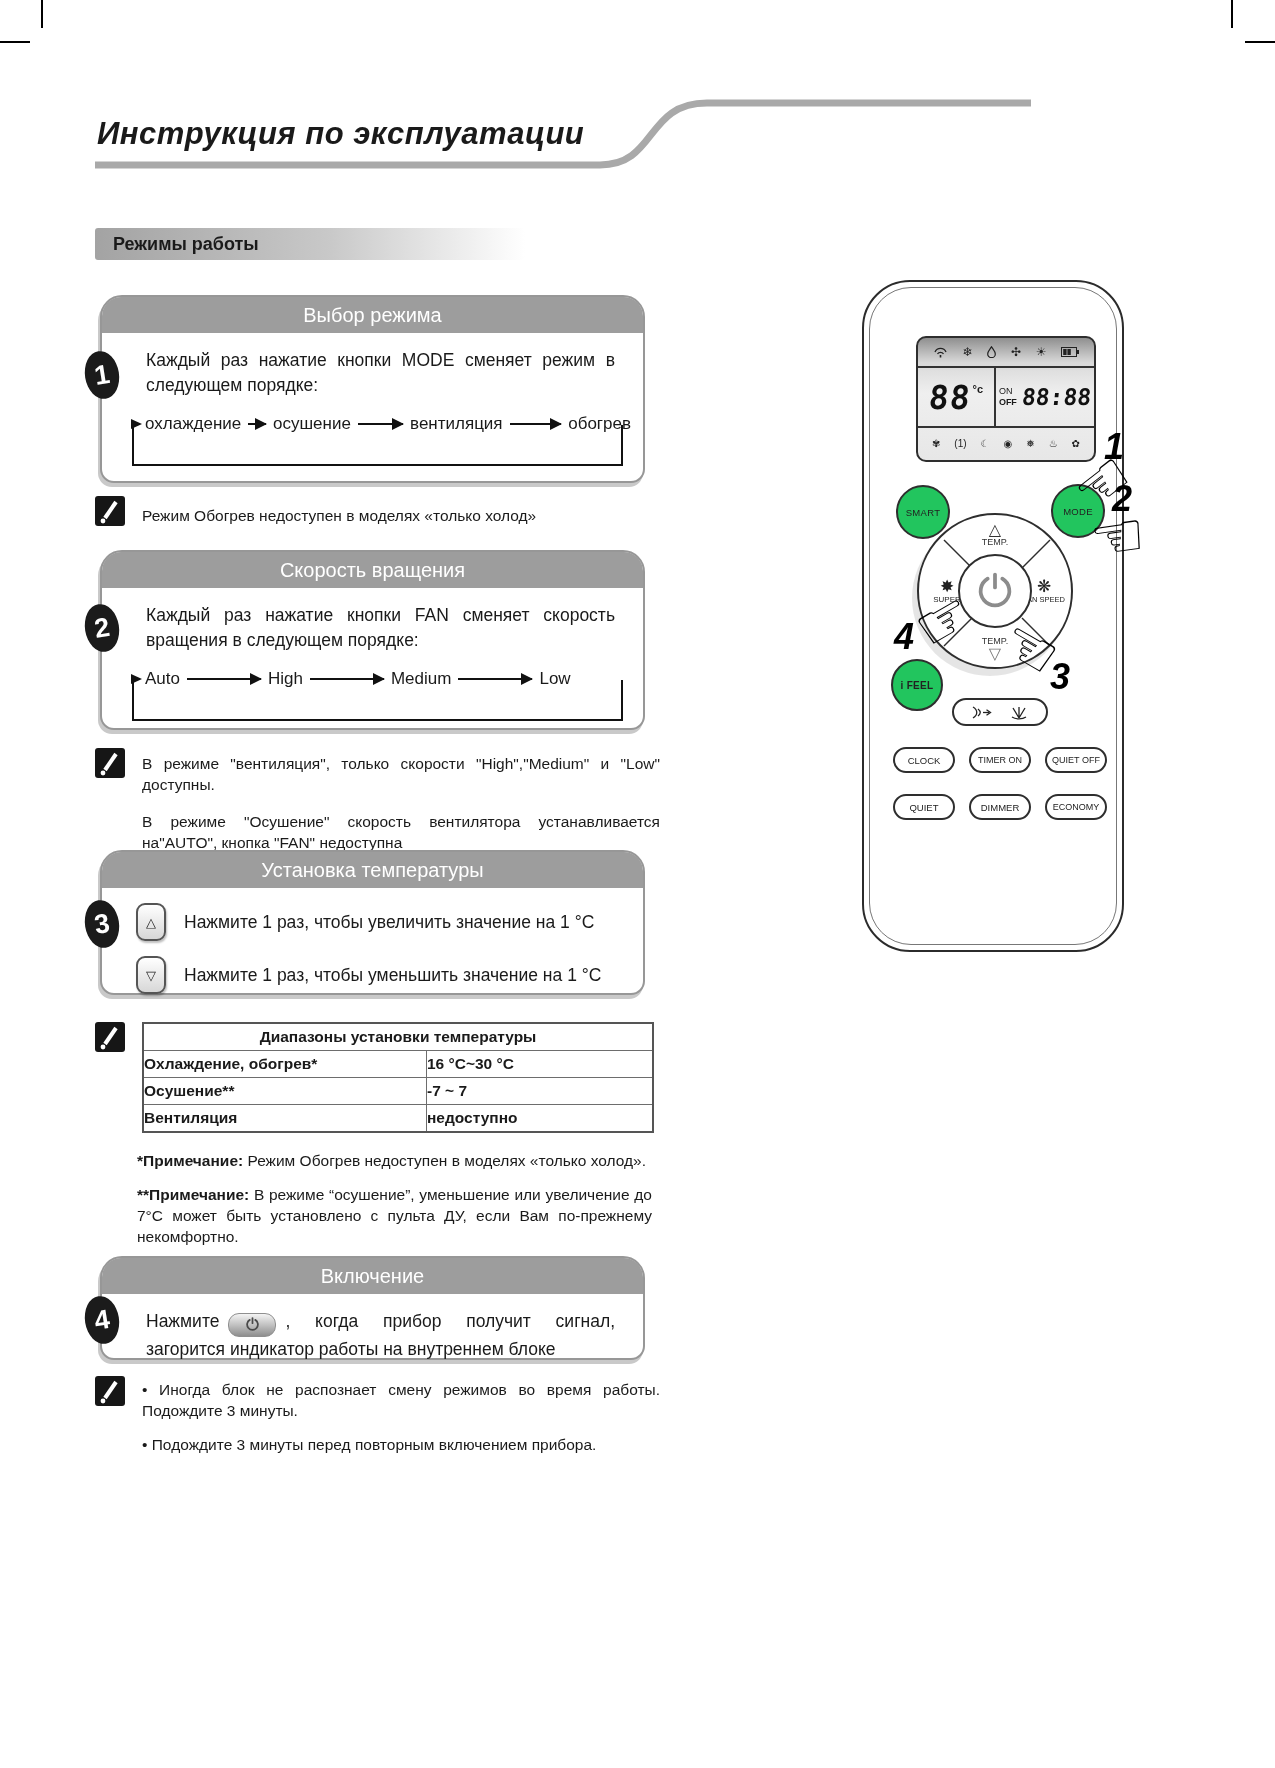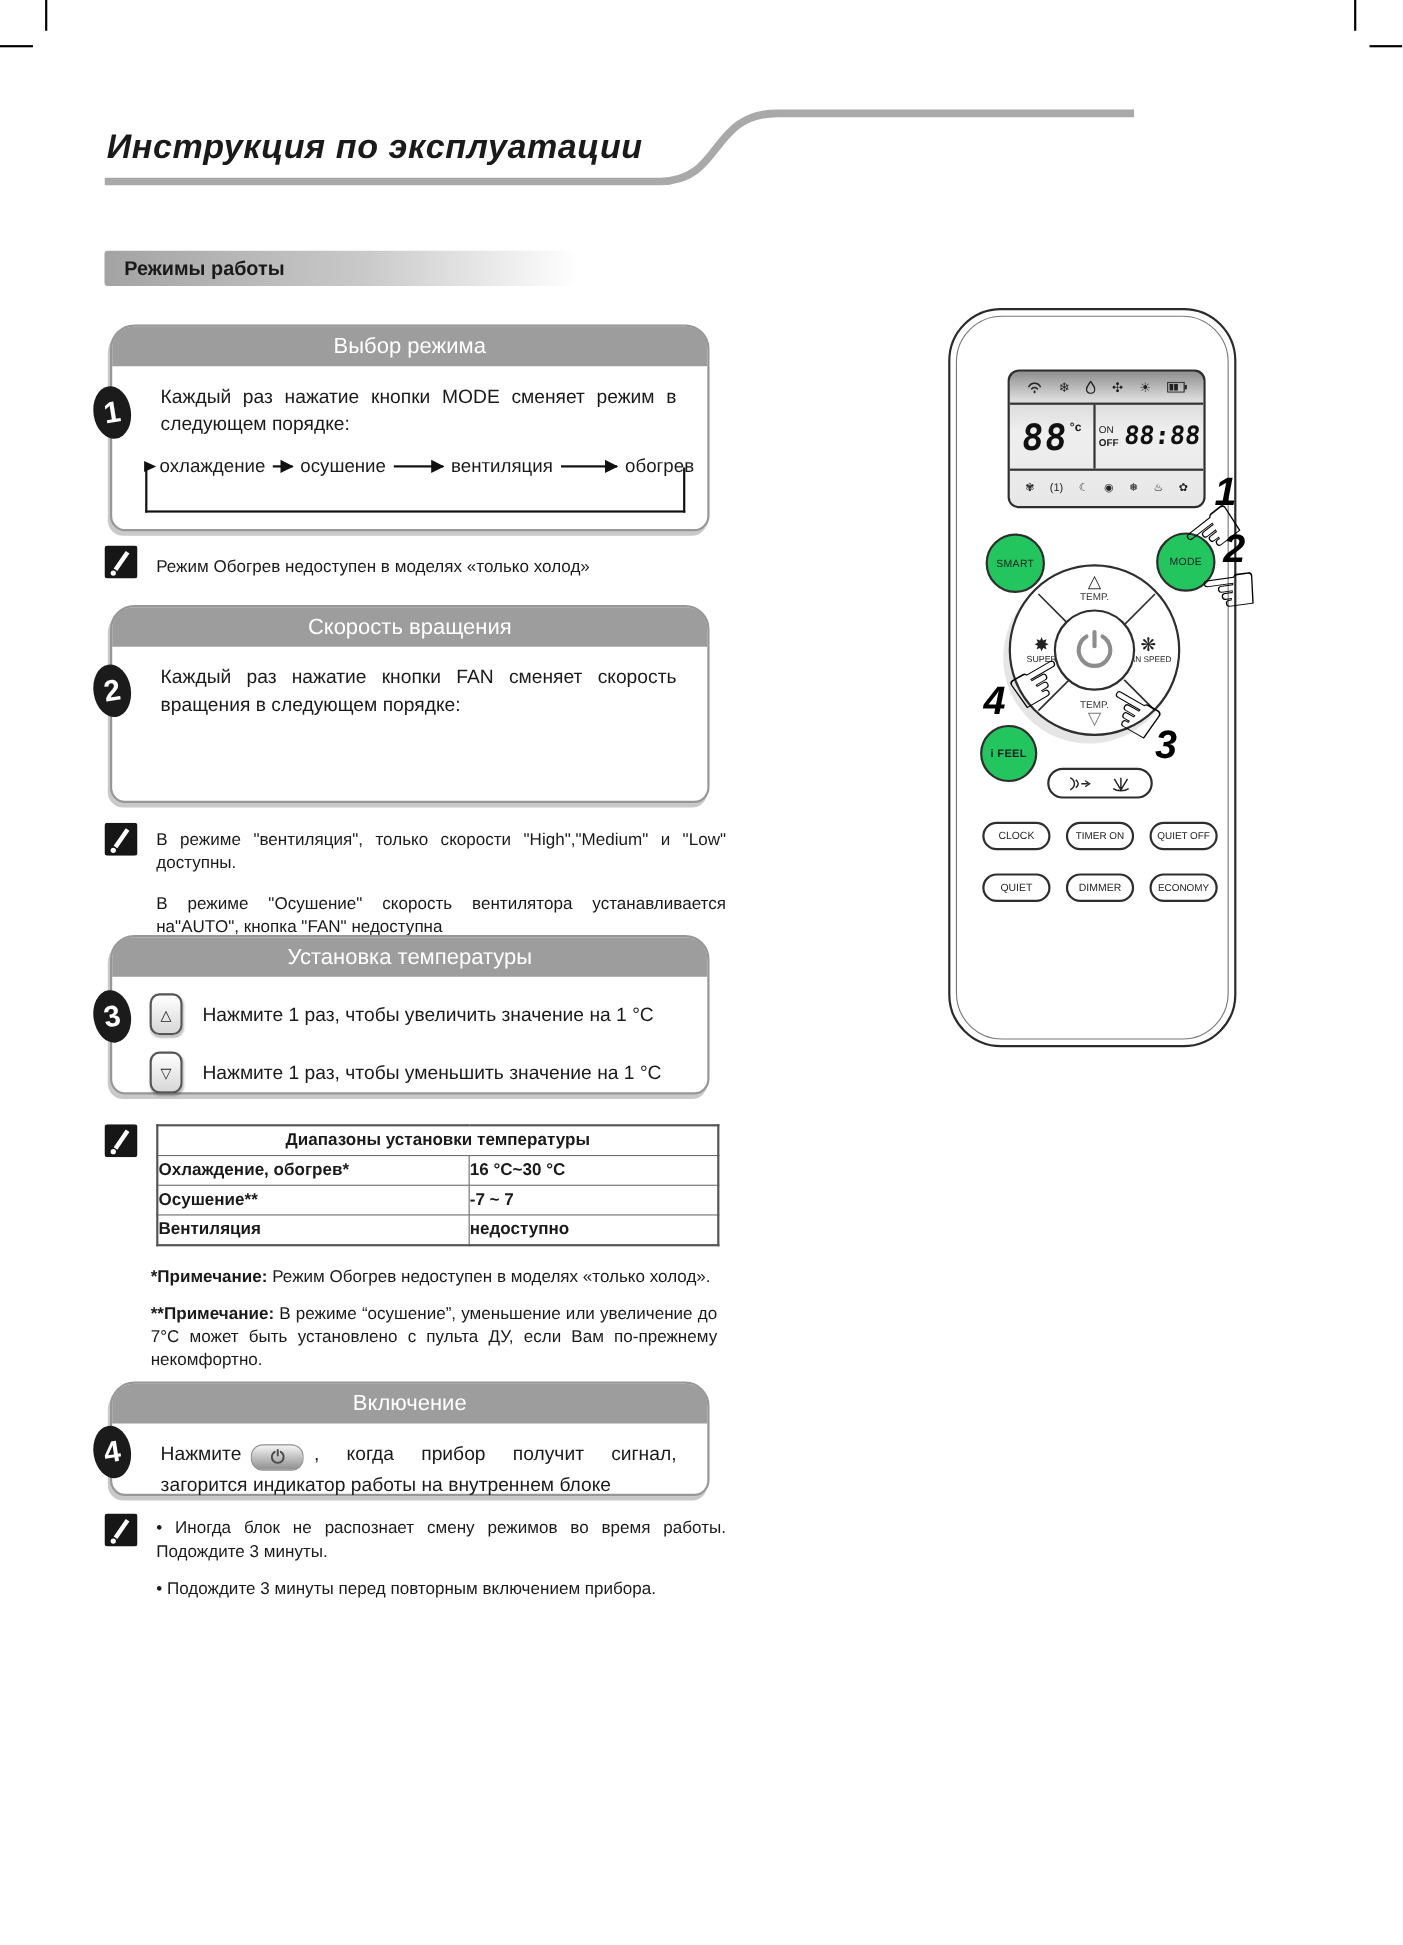--- a/index.html
+++ b/index.html
@@ -177,20 +177,33 @@
       <line x1="21" y1="6" x2="10" y2="22" stroke="#fff" stroke-width="4"></line>
       <circle cx="8" cy="25" r="2.4" fill="#fff"></circle>
     </svg>
     <div class="note-text" style="padding-top:5px;">Режим Обогрев недоступен в моделях «только холод»</div>
   </div>
 
   <div class="box b2">
     <div class="badge">2</div>
     <div class="box-h">Скорость вращения</div>
     <div class="box-body">Каждый раз нажатие кнопки FAN сменяет скорость вращения в следующем порядке:</div>
+    <div class="flowwrap">
+      <div class="loophead"></div>
+      <div class="loop"></div>
+      <div class="flowrow">
+        <span>Auto</span>
+        <span class="fa w74"></span>
+        <span>High</span>
+        <span class="fa w74"></span>
+        <span>Medium</span>
+        <span class="fa w74"></span>
+        <span>Low</span>
+      </div>
+    </div>
   </div>
 
   <div class="note" style="top:748px;">
     <svg width="30" height="30">
       <rect width="30" height="30" rx="3" fill="#161616"></rect>
       <line x1="21" y1="6" x2="10" y2="22" stroke="#fff" stroke-width="4"></line>
       <circle cx="8" cy="25" r="2.4" fill="#fff"></circle>
     </svg>
     <div class="note-text" style="padding-top:5px;">
       <p>В режиме "вентиляция", только скорости "High","Medium" и "Low" доступны.</p>

